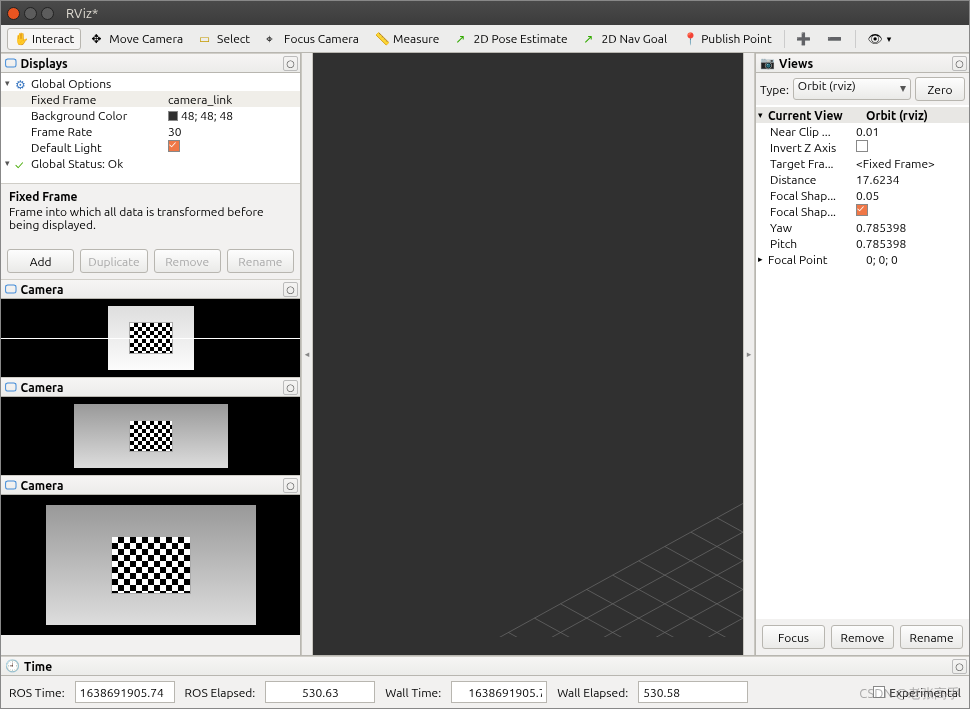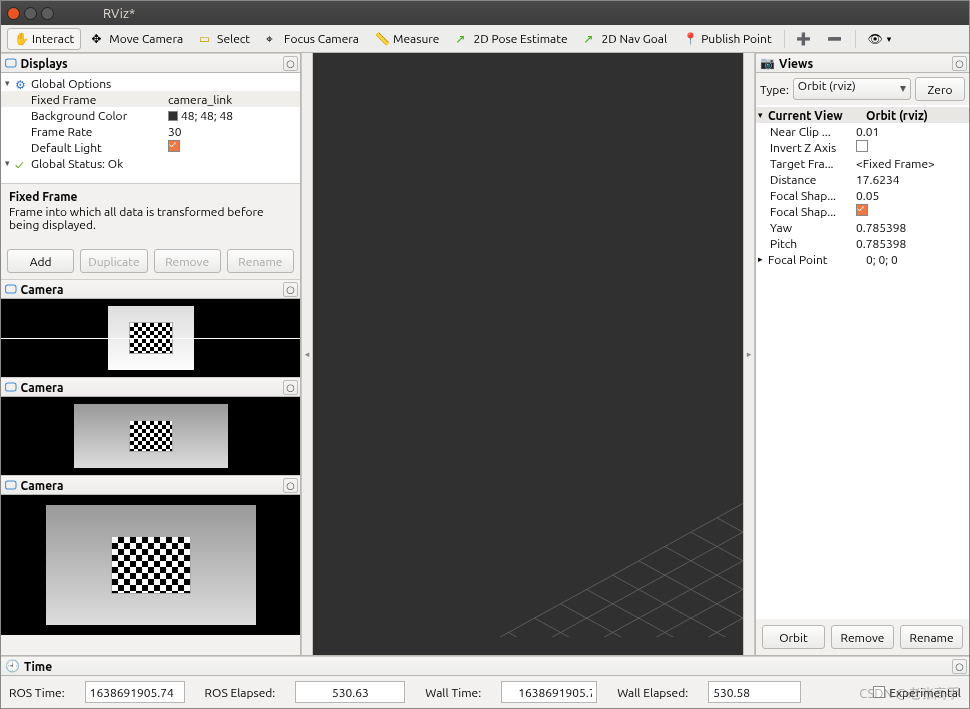--- a/index.html
+++ b/index.html
@@ -1,21 +1,21 @@
 <!DOCTYPE html>
 <html><head>
 <meta charset="utf-8">
 <style>
 * { margin: 0; padding: 0; box-sizing: border-box; font-family: "Ubuntu", "DejaVu Sans", Arial, sans-serif; font-size: 12px; }
 body { background: #f2f1f0; width: 970px; height: 709px; overflow: hidden; display: flex; flex-direction: column; border: 1px solid #888; }
 .titlebar { background: linear-gradient(#4a4a4a,#3c3c3c); color: #dfdbd2; height: 24px; display: flex; align-items: center; padding: 0 6px; gap: 6px; }
 .tb-btns { display: flex; gap: 4px; }
 .tb-btn { width: 13px; height: 13px; border-radius: 50%; background: #5c5c5c; border: 1px solid #222; }
 .tb-btn.close { background: #e95420; }
-.tb-title { padding-left: 6px; font-size: 13px; margin-left: 37px; }
+.tb-title { padding-left: 6px; font-size: 13px; }
 .toolbar { background: #ededec; height: 28px; border-bottom: 1px solid #b8b6b0; display: flex; align-items: center; padding: 0 6px; gap: 4px; }
 .tool-btn { display: flex; align-items: center; gap: 4px; padding: 3px 6px; border-radius: 3px; cursor: pointer; }
 .tool-btn.active { border: 1px solid #b8b6b0; background: #f6f5f4; }
 .tool-sep { width: 1px; height: 18px; background: #ccc; margin: 0 2px; }
 .icon { display: inline-block; width: 14px; height: 14px; }
 .main { flex: 1; display: flex; min-height: 0; }
 .left { width: 300px; display: flex; flex-direction: column; border-right: 1px solid #b8b6b0; }
 .panel-hdr { background: linear-gradient(#f6f5f4,#ececea); border-top: 1px solid #d0cec8; border-bottom: 1px solid #b8b6b0; height: 20px; display: flex; align-items: center; padding: 0 4px; gap: 4px; font-weight: bold; position: relative;}
 .panel-close { position: absolute; right: 2px; top: 2px; width: 15px; height: 15px; border:1px solid #bbb; border-radius:2px; display:flex; align-items:center; justify-content:center; font-size:10px; cursor:pointer; color:#555;}
 .tree { flex: 0 0 110px; overflow: auto; background: #fff; padding: 2px 0;}
@@ -52,21 +52,21 @@
 .select { flex:1; height:22px; border:1px solid #b8b6b0; border-radius:3px; background:linear-gradient(#fdfdfd,#eaeae8); padding:0 18px 0 4px; position:relative;}
 .select::after { content:"▾"; position:absolute; right:4px; top:2px; color:#555;}
 .view-tree { flex:1; overflow:auto; background:#fff; padding: 2px 0;}
 .vt-row { display:flex; height:16px; align-items:center; }
 .vt-key { flex: 0 0 96px; padding-left:14px; overflow:hidden; text-overflow:ellipsis; white-space:nowrap;}
 .vt-val { flex:1; padding-left:4px;}
 .vt-row.head { background:#e8e7e4; font-weight:bold;}
 .vt-row.head .vt-key { padding-left:4px;}
 .right-btns { padding: 6px; display:flex; gap:6px;}
 .bottom { border-top:1px solid #b8b6b0; }
-.time-row { display:flex; align-items:center; gap:20px; padding: 4px 8px; height: 32px;}
+.time-row { display:flex; align-items:center; gap:10px; padding: 4px 8px; height: 32px;}
 .tinput { height:22px; border:1px solid #b8b6b0; background:#fff; padding:0 4px; }
 .watermark { position:absolute; right:10px; bottom:6px; color:rgba(120,120,120,0.6); font-size:13px; pointer-events:none; z-index:99;}
 svg.grid { position:absolute; inset:0;}
 </style>
 </head>
 <body>
 
 <div class="titlebar">
   <div class="tb-btns">
     <span class="tb-btn close"></span>
@@ -306,42 +306,42 @@
           <span class="vt-key">Pitch</span>
           <span class="vt-val">0.785398</span>
         </div>
       <div class="vt-row">
           <span style="width:10px;font-size:9px;padding-left:2px">▸</span>
           <span class="vt-key" style="padding-left:2px">Focal Point</span>
           <span class="vt-val">0; 0; 0</span>
         </div>
     </div>
     <div class="right-btns">
-      <button class="btn">Orbit</button>
+      <button class="btn">Focus</button>
       <button class="btn">Remove</button>
       <button class="btn">Rename</button>
     </div>
   </div>
 </div>
 
 <div class="bottom">
   <div class="panel-hdr">
     <span>🕘</span>
     <span>Time</span>
     <span class="panel-close">○</span>
   </div>
   <div class="time-row">
     <span>ROS Time:</span>
     <input class="tinput" style="width: 100px;" value="1638691905.74">
     <span>ROS Elapsed:</span>
     <input class="tinput" style="width: 110px; text-align: center;" value="530.63">
     <span>Wall Time:</span>
     <input class="tinput" style="width: 96px; padding-left: 16px;" value="1638691905.77">
     <span>Wall Elapsed:</span>
-    <input class="tinput" style="width: 93px;" value="530.58">
+    <input class="tinput" style="width: 110px;" value="530.58">
     <span style="flex:1"></span>
     <label style="display:flex;align-items:flex-start;gap:4px">
       <span class="empty-check"></span>
       <span>Experimental</span>
     </label>
   </div>
 </div>
 
 <div class="watermark">CSDN @老张高手</div>
 

